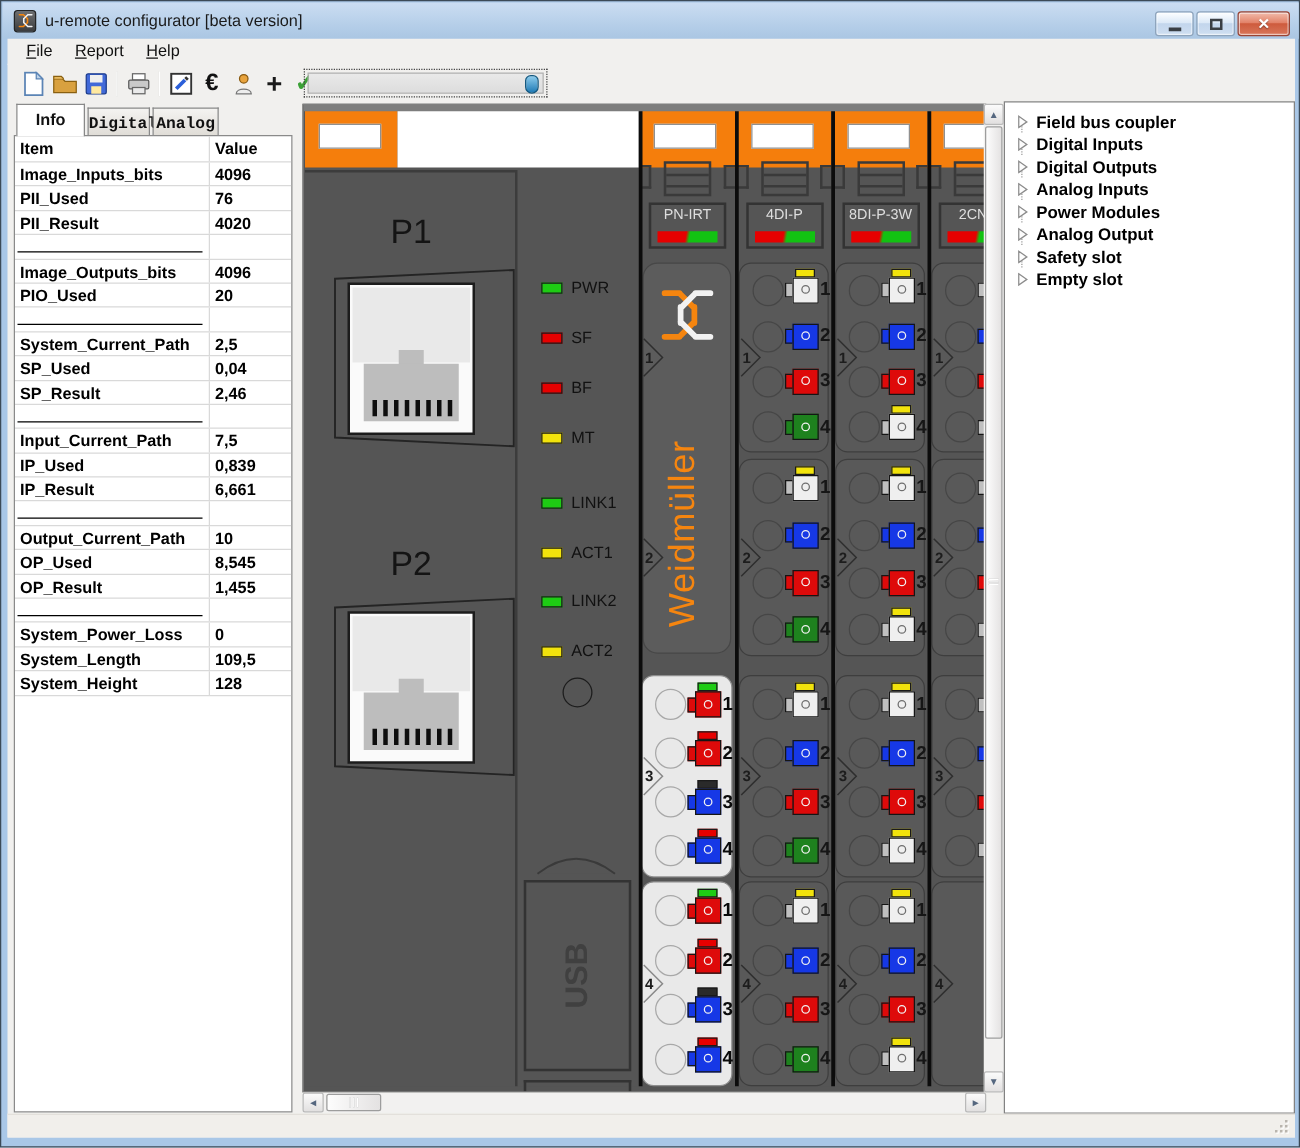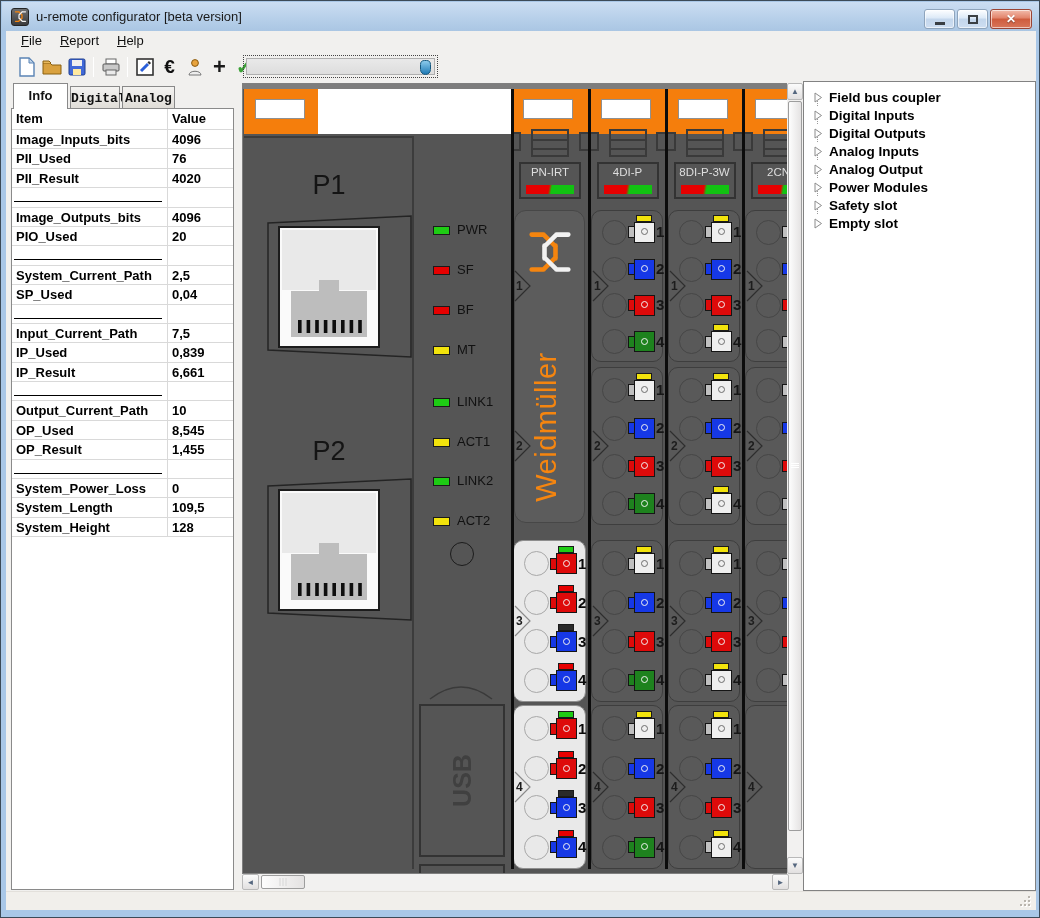--- a/index.html
+++ b/index.html
@@ -222,20 +222,25 @@
        <span class="cell-item">System_Current_Path</span>
        <span class="cell-value">2,5</span>
        <span class="vdiv"></span>
           </div>
           <div class="trow">
        <span class="cell-item">SP_Used</span>
        <span class="cell-value">0,04</span>
        <span class="vdiv"></span>
           </div>
           <div class="trow">
+       <span class="cell-item">SP_Result</span>
+       <span class="cell-value">2,46</span>
+       <span class="vdiv"></span>
+          </div>
+          <div class="trow">
             <span class="sepline"></span>
             <span class="vdiv"></span>
           </div>
           <div class="trow">
        <span class="cell-item">Input_Current_Path</span>
        <span class="cell-value">7,5</span>
        <span class="vdiv"></span>
           </div>
           <div class="trow">
        <span class="cell-item">IP_Used</span>
@@ -910,28 +915,28 @@
      <svg width="9" height="11">
             <polygon points="1,1 7.5,5.5 1,10" fill="#FDFDFD" stroke="#8C8C8C"></polygon>
           </svg>
      <span>Analog Inputs</span>
         </div>
         <div class="tree-item">
      <span class="guide"></span>
      <svg width="9" height="11">
             <polygon points="1,1 7.5,5.5 1,10" fill="#FDFDFD" stroke="#8C8C8C"></polygon>
           </svg>
-     <span>Analog Output</span>
+     <span>Power Modules</span>
         </div>
         <div class="tree-item">
      <span class="guide"></span>
      <svg width="9" height="11">
             <polygon points="1,1 7.5,5.5 1,10" fill="#FDFDFD" stroke="#8C8C8C"></polygon>
           </svg>
-     <span>Power Modules</span>
+     <span>Analog Output</span>
         </div>
         <div class="tree-item">
      <span class="guide"></span>
      <svg width="9" height="11">
             <polygon points="1,1 7.5,5.5 1,10" fill="#FDFDFD" stroke="#8C8C8C"></polygon>
           </svg>
      <span>Safety slot</span>
         </div>
         <div class="tree-item">
      <span class="guide"></span>

